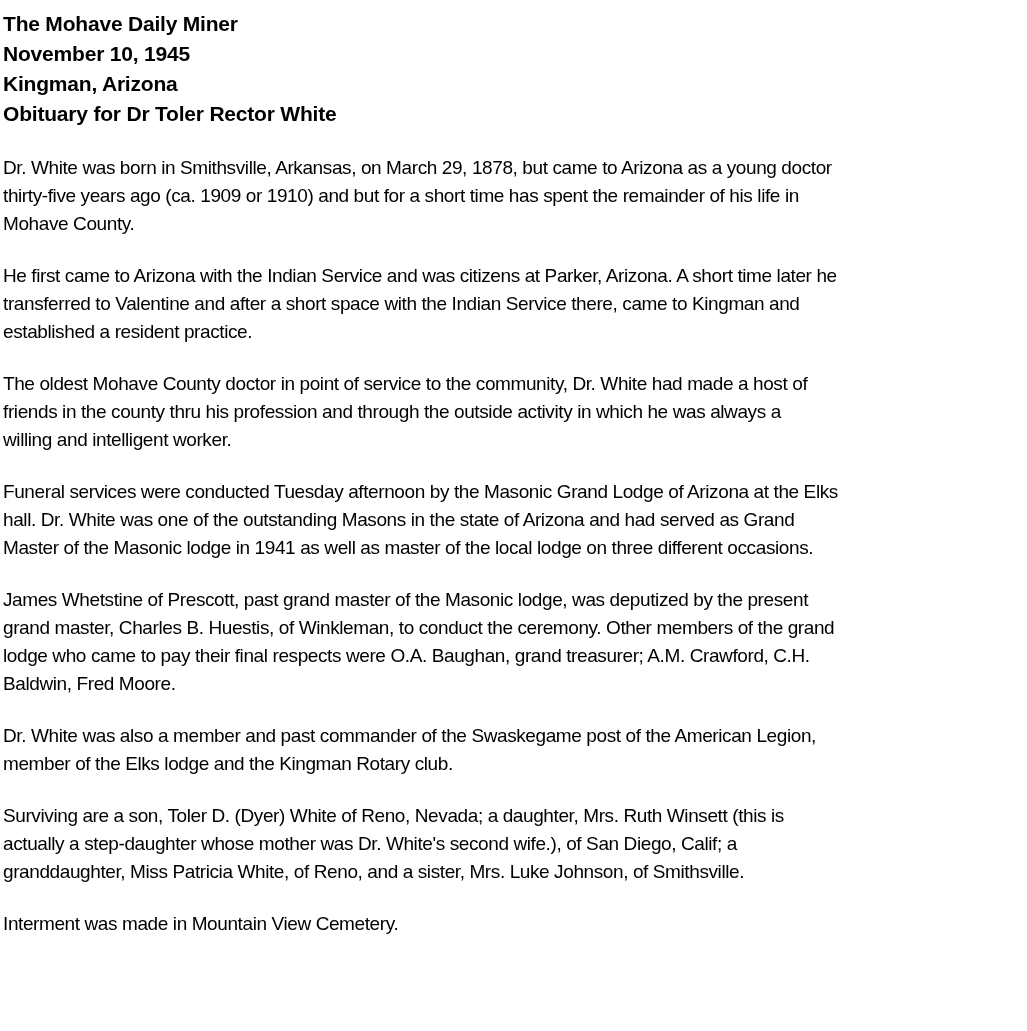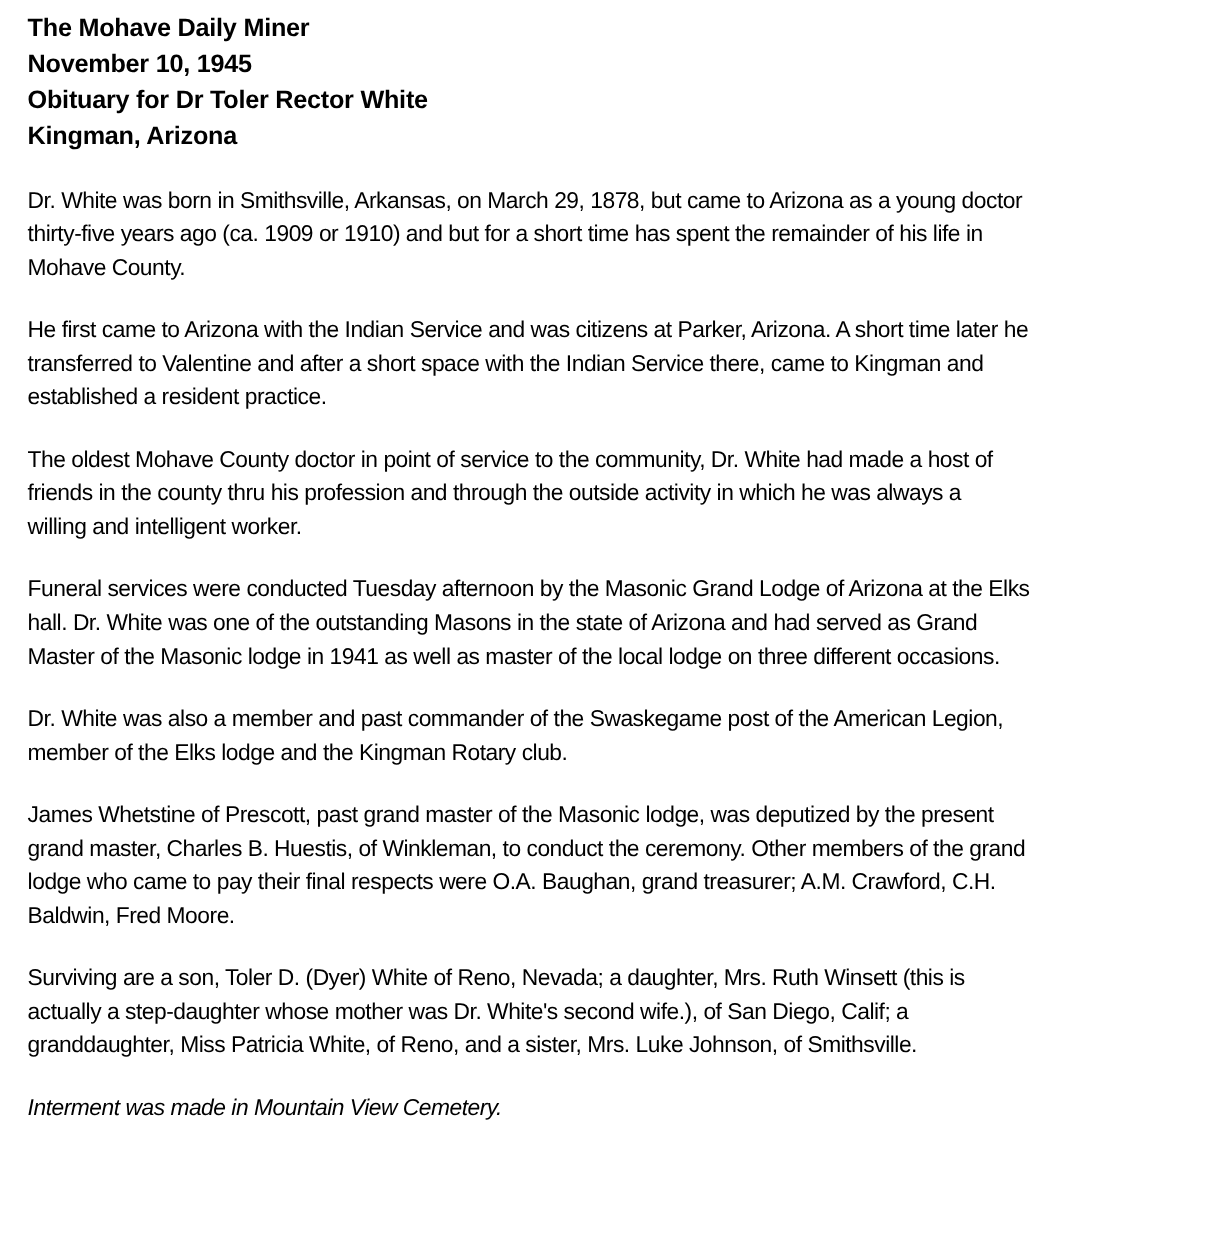--- a/index.html
+++ b/index.html
@@ -4,21 +4,21 @@
 <style>
   html, body {
     margin: 0;
     padding: 0;
     background: #ffffff;
   }
   .page {
     width: 1027px;
     min-height: 1031px;
     box-sizing: border-box;
-    padding: 9px 4px 8px 23px;
+    padding: 9px 4px 8px 3px;
     background: #ffffff;
     color: #000000;
     font-family: "Liberation Sans", sans-serif;
     overflow: hidden;
   }
   .doc-header {
     font-weight: bold;
     font-size: 21px;
     line-height: 30px;
     letter-spacing: -0.2px;
@@ -26,53 +26,52 @@
   }
   .doc-body p {
     margin: 0 0 24px 0;
     font-size: 19px;
     line-height: 28px;
     letter-spacing: -0.4px;
     white-space: pre-line;
   }
   .doc-body p:last-child {
     margin-bottom: 0;
-    font-style: italic;
   }
 </style>
 </head>
 <body>
 
 <div class="page">
 
   <header class="doc-header">
     <div>The Mohave Daily Miner</div>
     <div>November 10, 1945</div>
+    <div>Kingman, Arizona</div>
     <div>Obituary for Dr Toler Rector White</div>
-    <div>Kingman, Arizona</div>
   </header>
 
   <main class="doc-body">
     <p>Dr. White was born in Smithsville, Arkansas, on March 29, 1878, but came to Arizona as a young doctor
 thirty-five years ago (ca. 1909 or 1910) and but for a short time has spent the remainder of his life in
 Mohave County.</p>
     <p>He first came to Arizona with the Indian Service and was citizens at Parker, Arizona. A short time later he
 transferred to Valentine and after a short space with the Indian Service there, came to Kingman and
 established a resident practice.</p>
     <p>The oldest Mohave County doctor in point of service to the community, Dr. White had made a host of
 friends in the county thru his profession and through the outside activity in which he was always a
 willing and intelligent worker.</p>
     <p>Funeral services were conducted Tuesday afternoon by the Masonic Grand Lodge of Arizona at the Elks
 hall. Dr. White was one of the outstanding Masons in the state of Arizona and had served as Grand
 Master of the Masonic lodge in 1941 as well as master of the local lodge on three different occasions.</p>
-    <p>Dr. White was also a member and past commander of the Swaskegame post of the American Legion,
-member of the Elks lodge and the Kingman Rotary club.</p>
     <p>James Whetstine of Prescott, past grand master of the Masonic lodge, was deputized by the present
 grand master, Charles B. Huestis, of Winkleman, to conduct the ceremony. Other members of the grand
 lodge who came to pay their final respects were O.A. Baughan, grand treasurer; A.M. Crawford, C.H.
 Baldwin, Fred Moore.</p>
+    <p>Dr. White was also a member and past commander of the Swaskegame post of the American Legion,
+member of the Elks lodge and the Kingman Rotary club.</p>
     <p>Surviving are a son, Toler D. (Dyer) White of Reno, Nevada; a daughter, Mrs. Ruth Winsett (this is
 actually a step-daughter whose mother was Dr. White's second wife.), of San Diego, Calif; a
 granddaughter, Miss Patricia White, of Reno, and a sister, Mrs. Luke Johnson, of Smithsville.</p>
     <p>Interment was made in Mountain View Cemetery.</p>
   </main>
 
 </div>
 
 </body></html>

